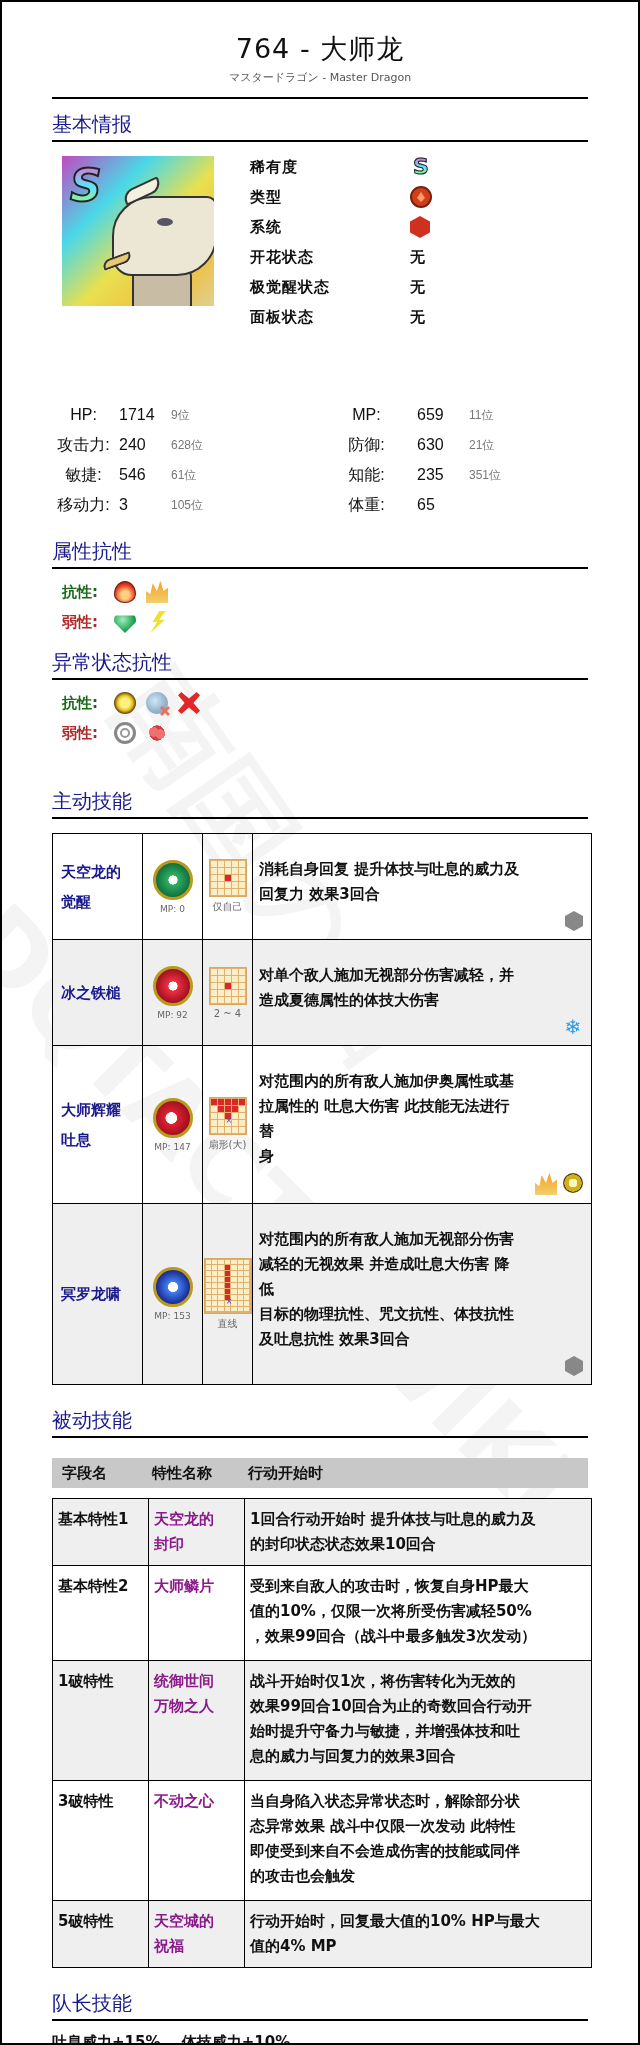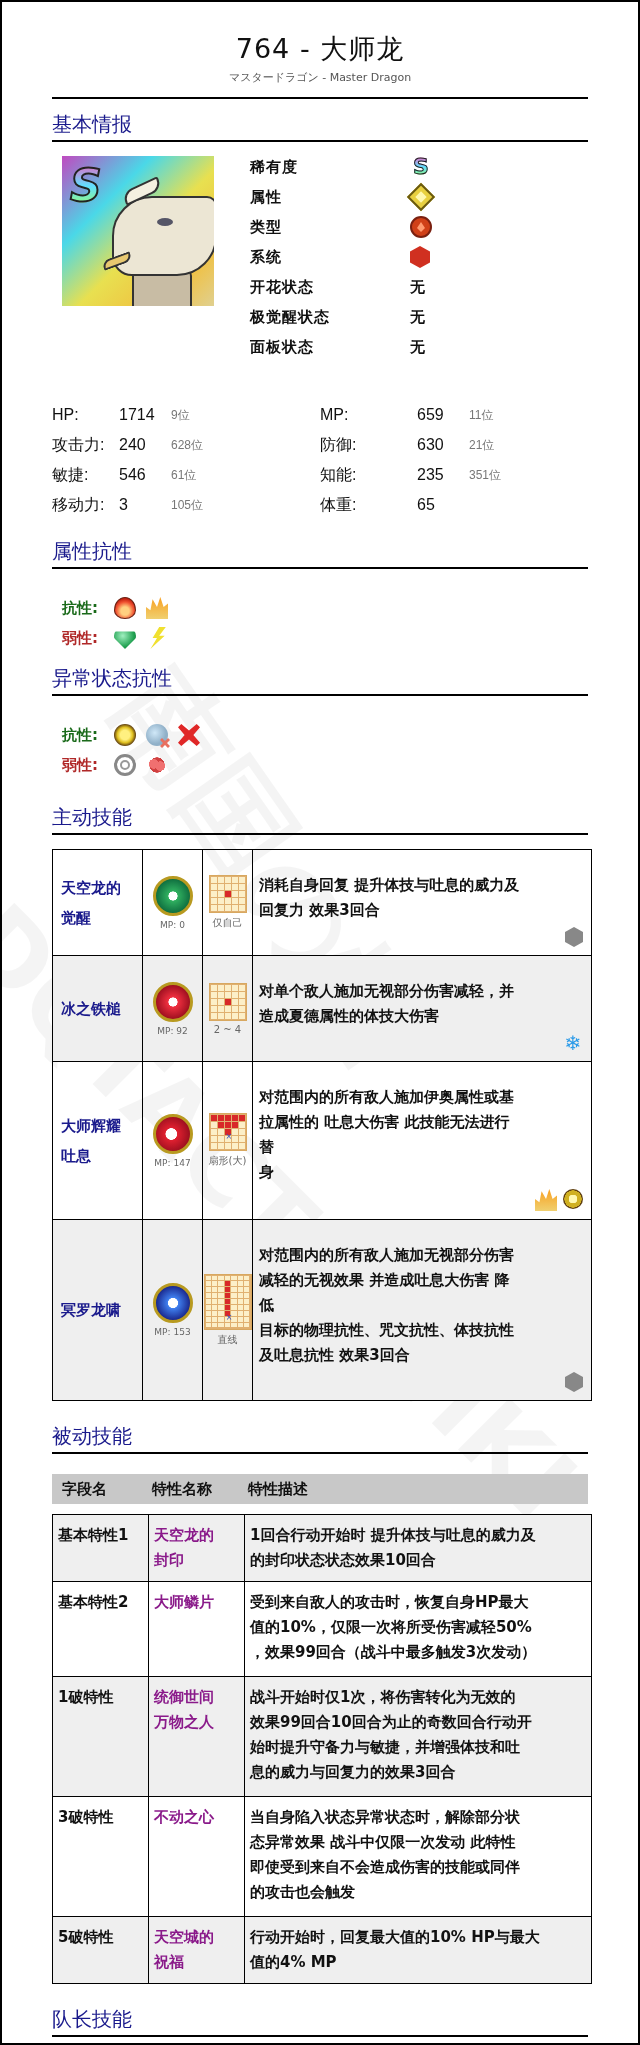--- a/index.html
+++ b/index.html
@@ -69,27 +69,27 @@
   .ico-attr { width: 20px; height: 20px; background: #e8d040; border: 2px solid #6a5a10; transform: rotate(45deg); margin-left: 1px; }
   .ico-attr::after { content: ""; position: absolute; left: 4px; top: 4px; width: 8px; height: 8px; background: #fff8b0; }
   .ico-system { width: 20px; height: 22px; background: #d03020; clip-path: polygon(50% 0,100% 25%,100% 75%,50% 100%,0 75%,0 25%); }
   .ico-type { width: 22px; height: 22px; background: #d04018; border-radius: 50%; border: 2px solid #7a2010; }
   .ico-type::after { content: ""; position: absolute; left: 5px; top: 4px; width: 8px; height: 10px; background: #ff9a70; clip-path: polygon(50% 0,100% 60%,50% 100%,0 60%); }
 
   
   .stats { padding-top: 10px; padding-bottom: 6px; }
   .stat-row { display: flex; height: 30px; align-items: center; font-family: "Liberation Sans", sans-serif; }
   .stat-half { display: flex; align-items: center; width: 280px; }
-  .stat-label { width: 63px; text-align: left; font-size: 16px; }
+  .stat-label { width: 63px; text-align: center; font-size: 16px; }
   .stat-val { width: 52px; padding-left: 4px; font-size: 16px; }
   .stat-rank { font-size: 12px; color: #777; padding-left: 4px; }
   .stat-half.right .stat-label { width: 93px; }
 
   
-  .resist-block { padding-top: 24px; }
+  .resist-block { padding-top: 8px; }
   .res-row { display: flex; align-items: center; height: 30px; padding-left: 10px; }
   .res-label { font-size: 15px; font-weight: bold; width: 46px; }
   .res-label.good { color: #1a6a1a; }
   .res-label.bad { color: #b02828; }
   .res-icons { display: flex; gap: 10px; padding-left: 6px; }
   .ri { width: 22px; height: 22px; position: relative; display: inline-block; }
   .ri-flame { background: radial-gradient(circle at 50% 65%, #ffd080 0 25%, #f05030 55%, #c02010 75%); border-radius: 50% 50% 50% 50% / 60% 60% 40% 40%; border: 1px solid #6a2010; }
   .ri-fire2 { background: linear-gradient(180deg,#f8a020,#f0d070); clip-path: polygon(0 100%,0 45%,20% 60%,30% 10%,50% 45%,65% 0,80% 45%,100% 30%,100% 100%); }
   .ri-wind { background: radial-gradient(circle at 40% 40%, #a0f0c0, #20a050 60%, #106030); border-radius: 50% 50% 50% 50% / 40% 40% 60% 60%; clip-path: polygon(0 20%,100% 20%,100% 50%,50% 100%,0 50%); }
   .ri-bolt { background: #f0e030; clip-path: polygon(60% 0,30% 50%,50% 50%,20% 100%,85% 40%,60% 40%,90% 0); }
@@ -172,26 +172,20 @@
         <div class="horn1"></div>
         <div class="fang"></div>
         <div class="dragon-eye"></div>
         <div class="s-badge">S</div>
       </div>
       <div class="info-table">
         <div class="info-row">
           <span class="info-label">稀有度</span>
           <span class="info-val">
               <span class="ico ico-rarity-s">S</span>
-            </span>
-        </div>
-        <div class="info-row">
-          <span class="info-label">属性</span>
-          <span class="info-val">
-              <span class="ico ico-attr"></span>
             </span>
         </div>
         <div class="info-row">
           <span class="info-label">类型</span>
           <span class="info-val">
               <span class="ico ico-type"></span>
             </span>
         </div>
         <div class="info-row">
           <span class="info-label">系统</span>
@@ -527,21 +521,21 @@
               </div>
         </td>
       </tr>
     </tbody>
       </table>
 
     <div class="sec-title" style="margin-top:10px;">被动技能</div>
     <div class="passive-head">
       <span>字段名</span>
       <span>特性名称</span>
-      <span>特性描述</span>
+      <span>行动开始时</span>
     </div>
     <table class="passive-table">
       <tbody>
           <tr class="alt" style="height:60px;">
         <td class="pv-field">基本特性1</td>
         <td class="pv-name"><span style="white-space:pre-line;">天空龙的
 封印</span></td>
         <td class="pv-desc"><span style="white-space:pre-line;">1回合行动开始时 提升体技与吐息的威力及
 的封印状态状态效果10回合</span></td>
       </tr>

